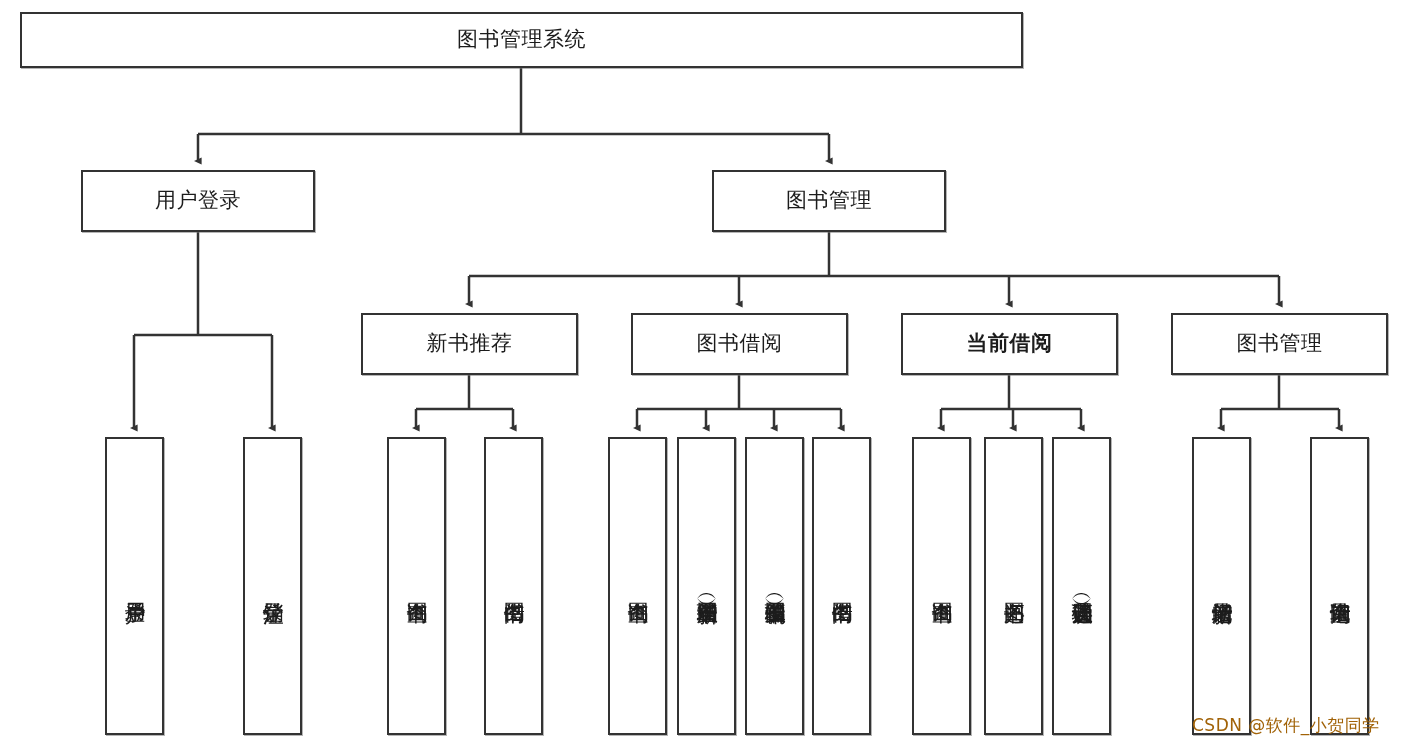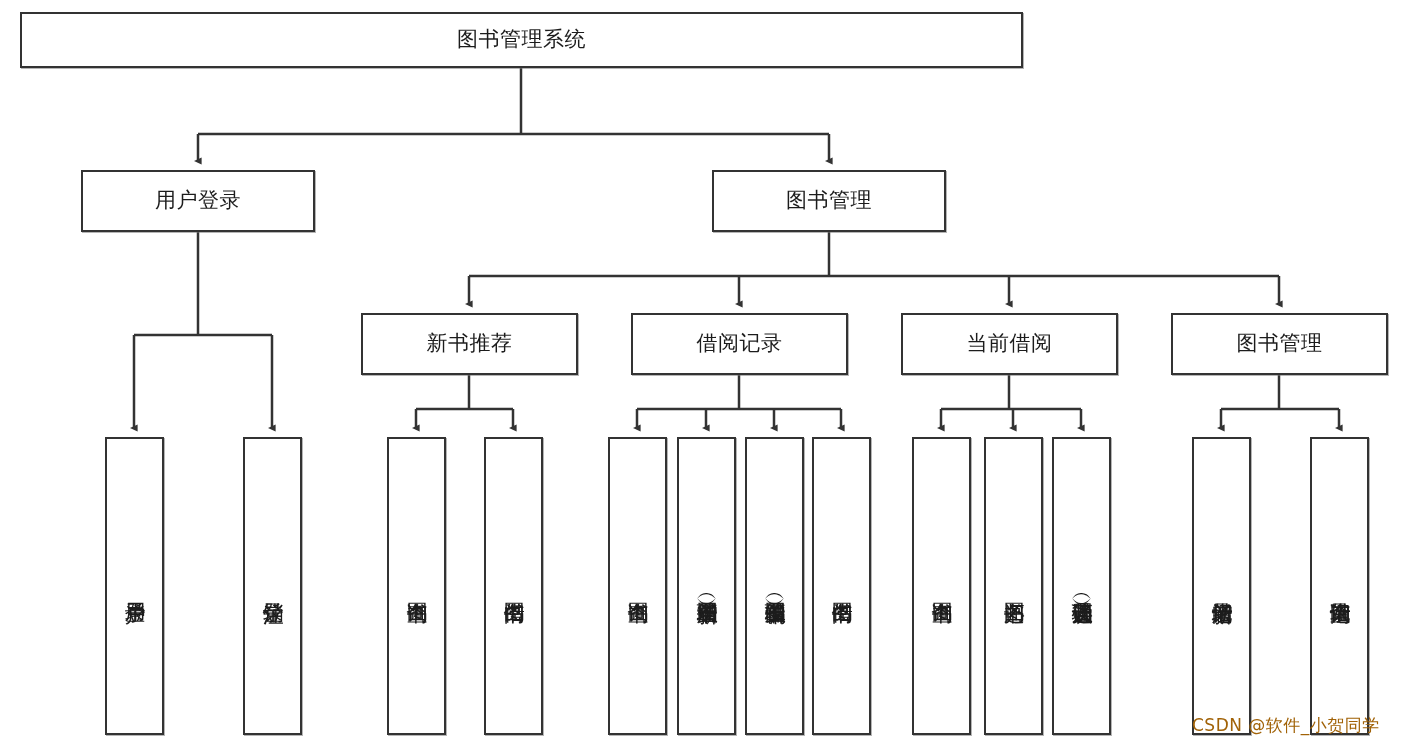--- a/index.html
+++ b/index.html
@@ -125,23 +125,23 @@
       <div class="node-box" style="left: 81px; top: 170px; width: 234px; height: 62px; text-align: center;">
         <div class="node-label-h">用户登录</div>
       </div>
       <div class="node-box" style="left: 712px; top: 170px; width: 234px; height: 62px;">
         <div class="node-label-h">图书管理</div>
       </div>
       <div class="node-box" style="left: 361px; top: 313px; width: 217px; height: 62px;">
         <div class="node-label-h">新书推荐</div>
       </div>
       <div class="node-box" style="left: 631px; top: 313px; width: 217px; height: 62px;">
-        <div class="node-label-h">借阅记录</div>
+        <div class="node-label-h">图书借阅</div>
       </div>
-      <div class="node-box" style="left: 901px; top: 313px; width: 217px; height: 62px;">
+      <div class="node-box" style="left: 901px; top: 313px; width: 217px; height: 62px; font-weight: bold;">
         <div class="node-label-h">当前借阅</div>
       </div>
       <div class="node-box" style="left: 1171px; top: 313px; width: 217px; height: 62px;">
         <div class="node-label-h">图书管理</div>
       </div>
       <div class="node-box" style="left: 105px; top: 437px; width: 59px; height: 298px;">
         <div class="node-label-v">用户登录</div>
       </div>
       <div class="node-box" style="left: 243px; top: 437px; width: 59px; height: 298px;">
         <div class="node-label-v">注销登录</div>

